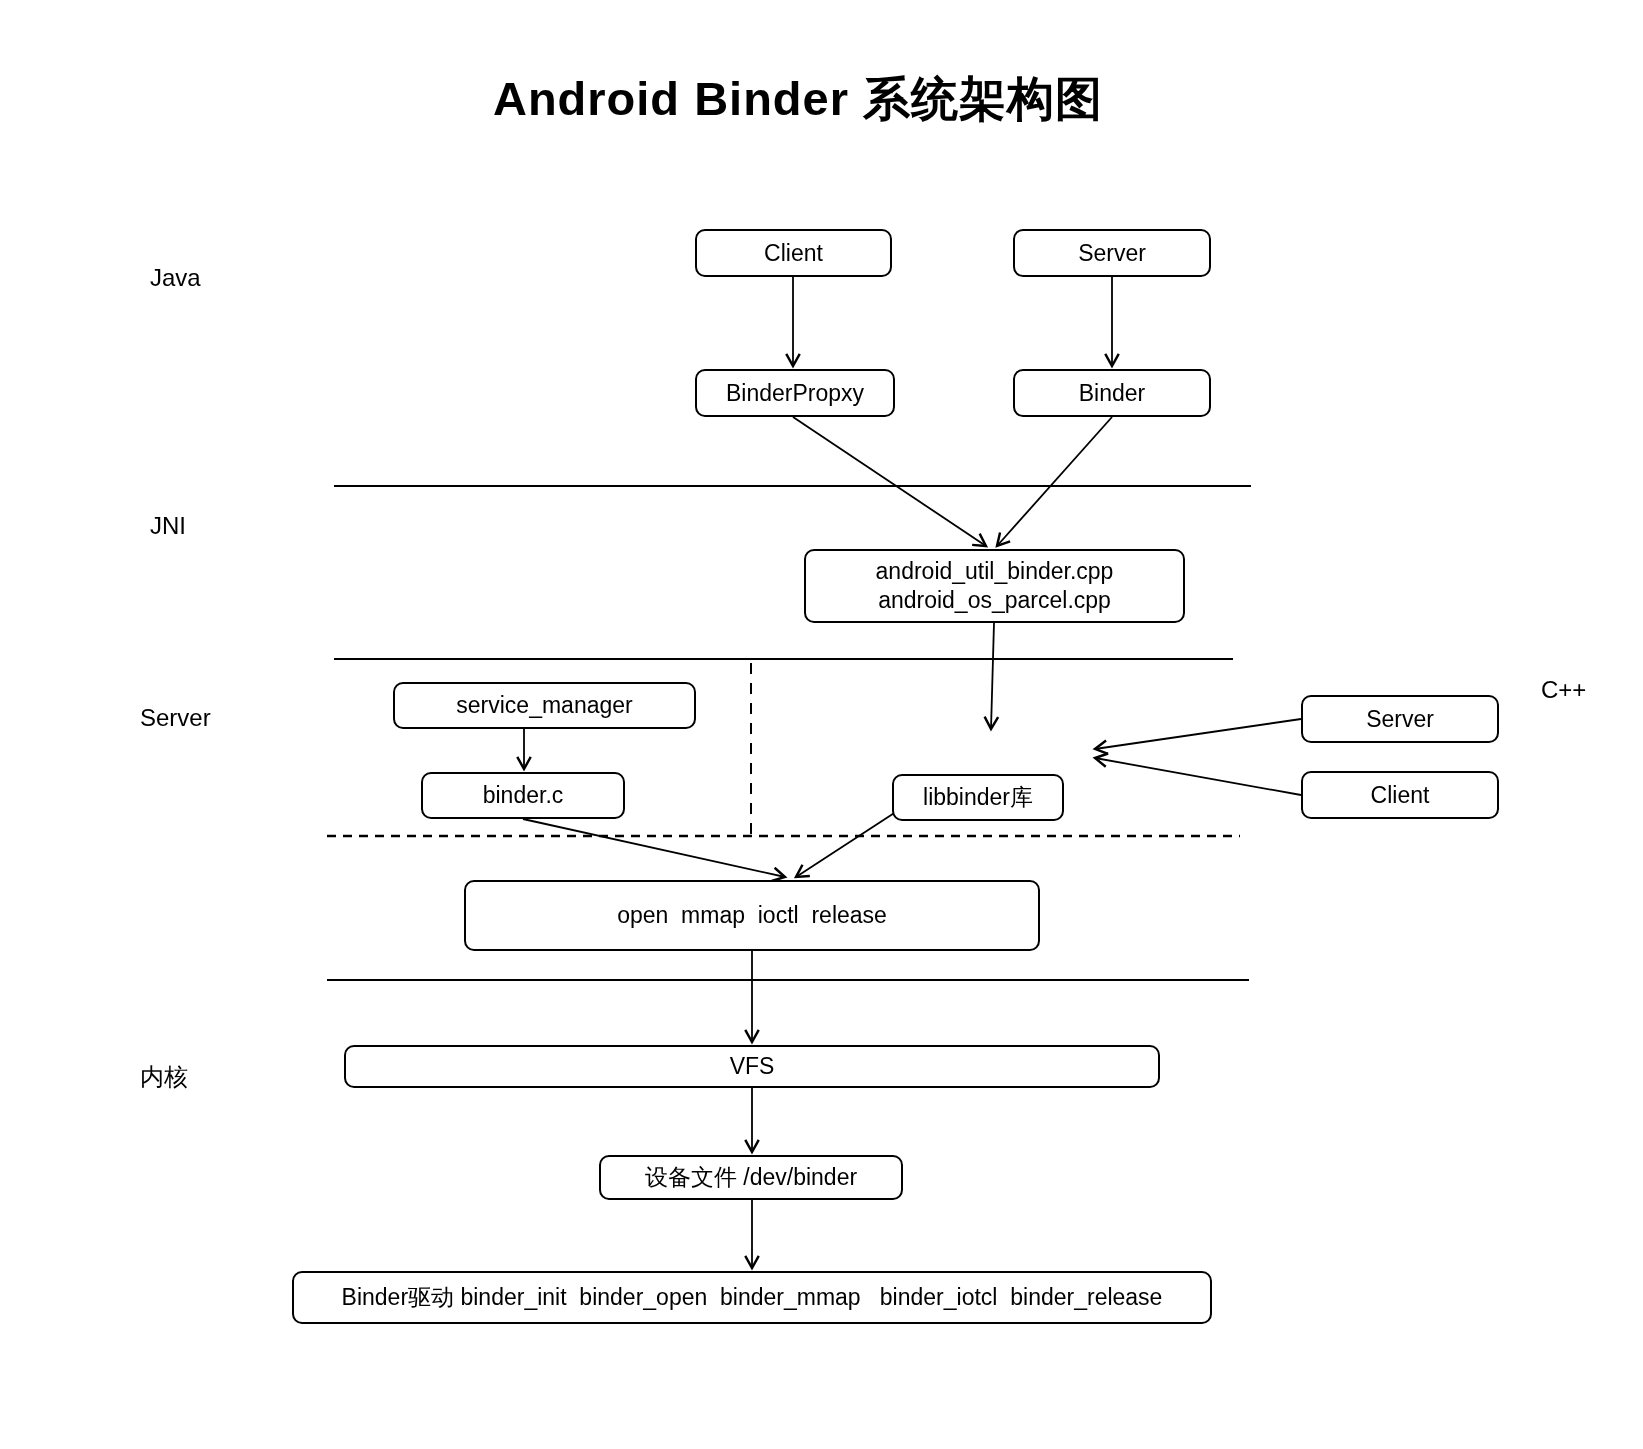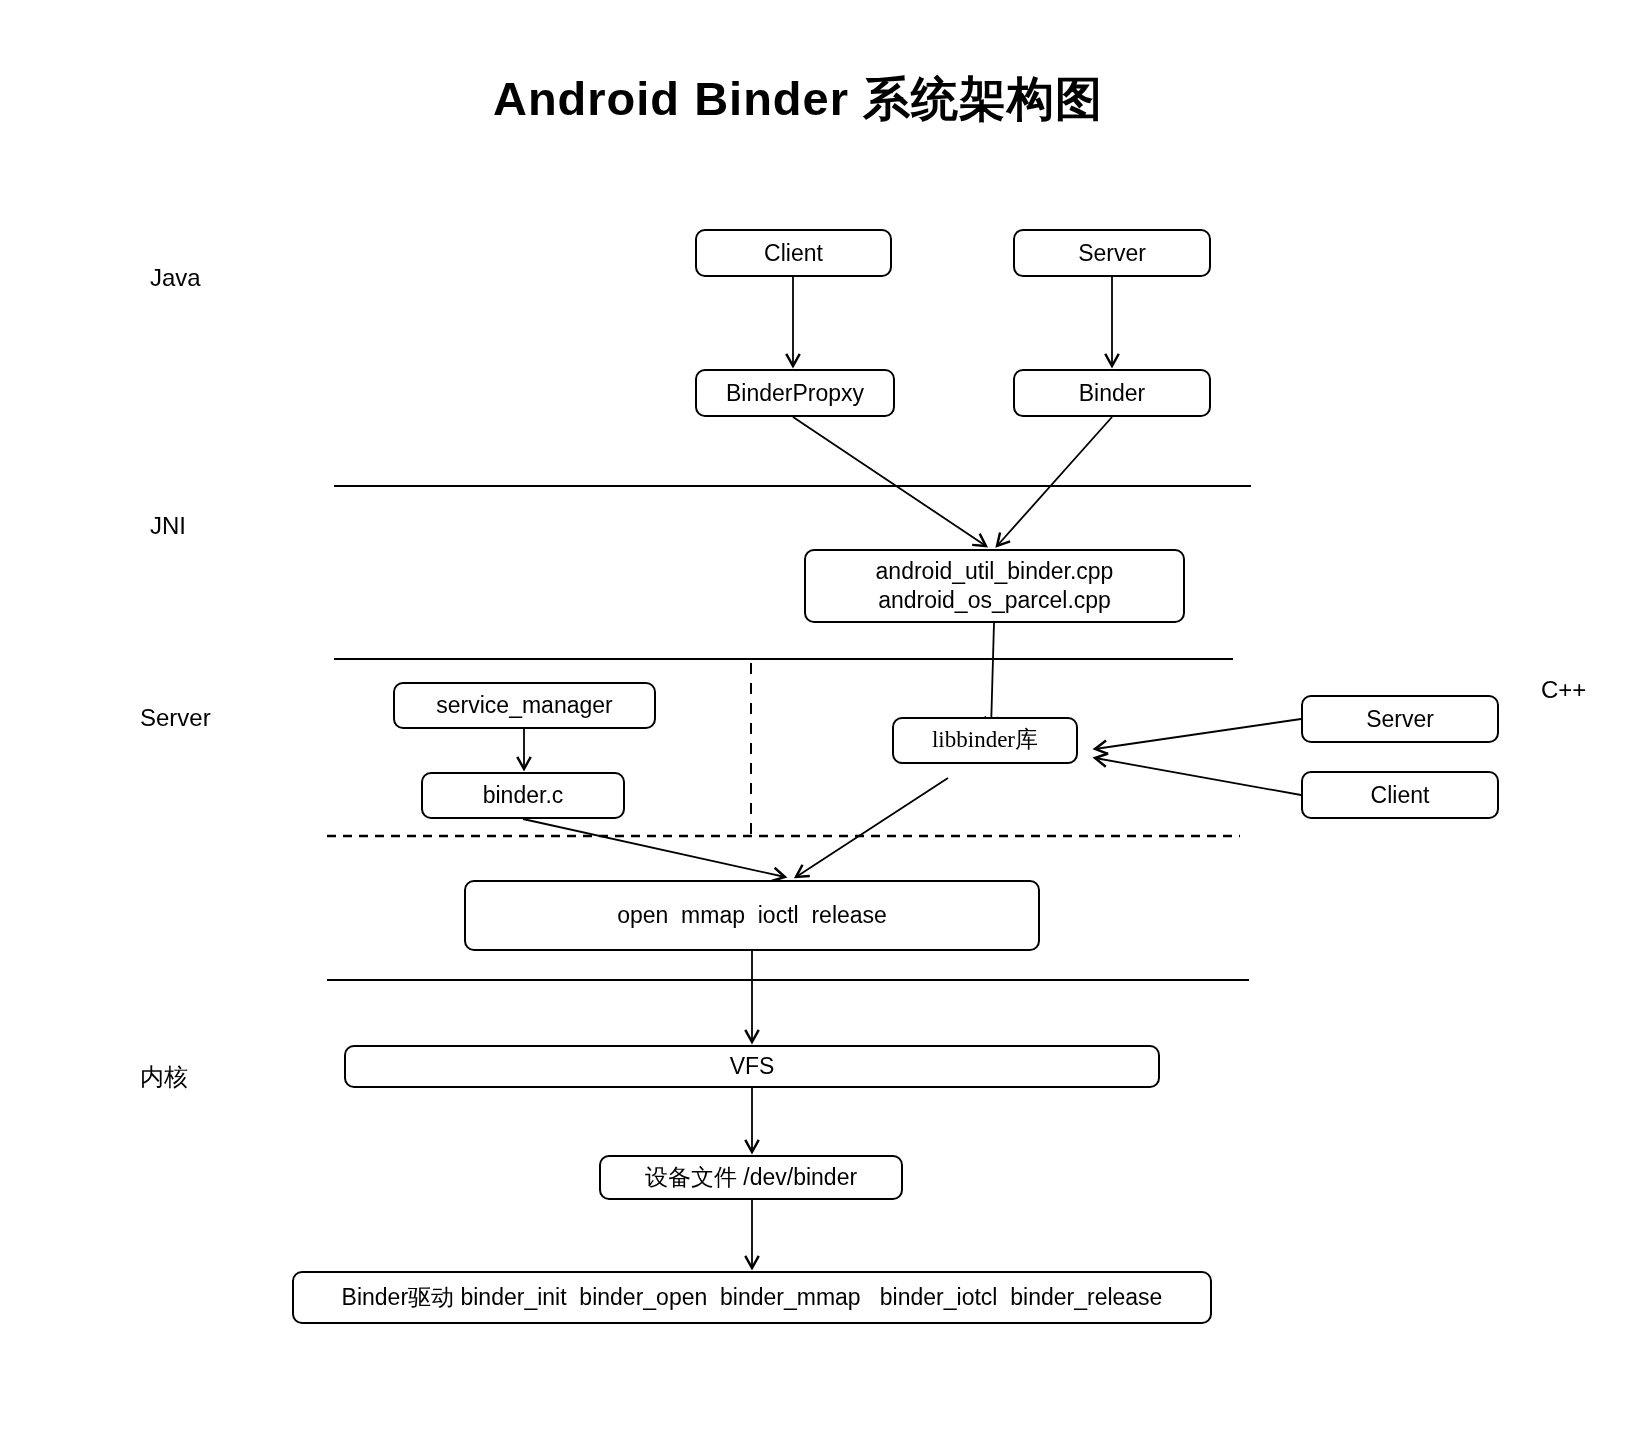--- a/index.html
+++ b/index.html
@@ -101,23 +101,23 @@
   <div class="node" style="left:647px; top:229px; width:197px; height:48px;">Client</div>
   <div class="node" style="left:965px; top:229px; width:198px; height:48px;">Server</div>
   <div class="node" style="left:647px; top:369px; width:200px; height:48px;">BinderPropxy</div>
   <div class="node" style="left:965px; top:369px; width:198px; height:48px;">Binder</div>
 
   <div class="node" style="left:756px; top:549px; width:381px; height:74px;">
     <span>android_util_binder.cpp</span>
     <span>android_os_parcel.cpp</span>
   </div>
 
-  <div class="node" style="left:345px; top:682px; width:263px; height:47px;">service_manager</div>
+  <div class="node" style="left:345px; top:682px; width:303px; height:47px;">service_manager</div>
   <div class="node" style="left:373px; top:772px; width:204px; height:47px;">binder.c</div>
-  <div class="node" style="left:844px; top:717px; width:186px; height:47px;font-family:Liberation Serif, serif;">libbinder库</div>
+  <div class="node" style="left:844px; top:774px; width:172px; height:47px;">libbinder库</div>
   <div class="node" style="left:1253px; top:695px; width:198px; height:48px;">Server</div>
   <div class="node" style="left:1253px; top:771px; width:198px; height:48px;">Client</div>
 
   <div class="node" style="left:416px; top:880px; width:576px; height:71px;">open  mmap  ioctl  release</div>
 
   <div class="node" style="left:296px; top:1045px; width:816px; height:43px;">VFS</div>
   <div class="node" style="left:551px; top:1155px; width:304px; height:45px;">设备文件 /dev/binder</div>
   <div class="node" style="left:244px; top:1271px; width:920px; height:53px;">Binder驱动 binder_init  binder_open  binder_mmap   binder_iotcl  binder_release</div>
 
 </div>

